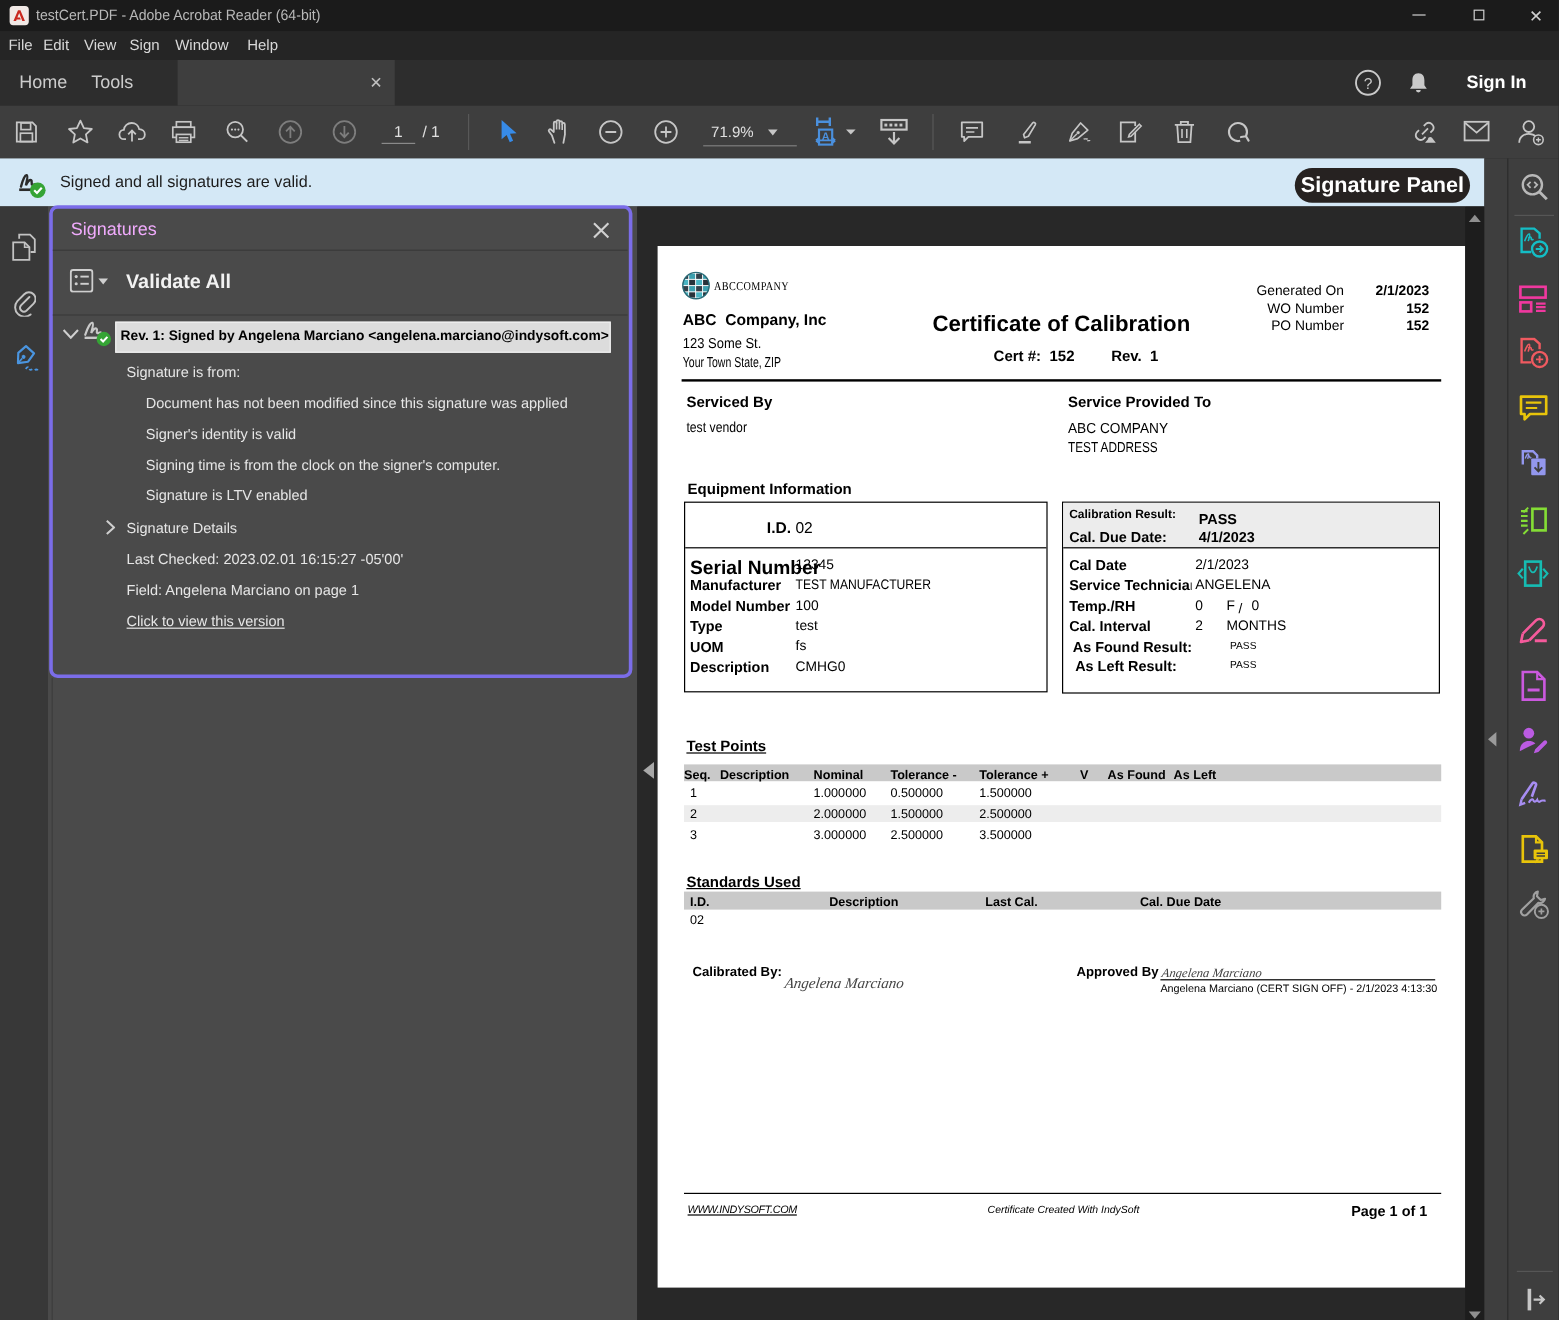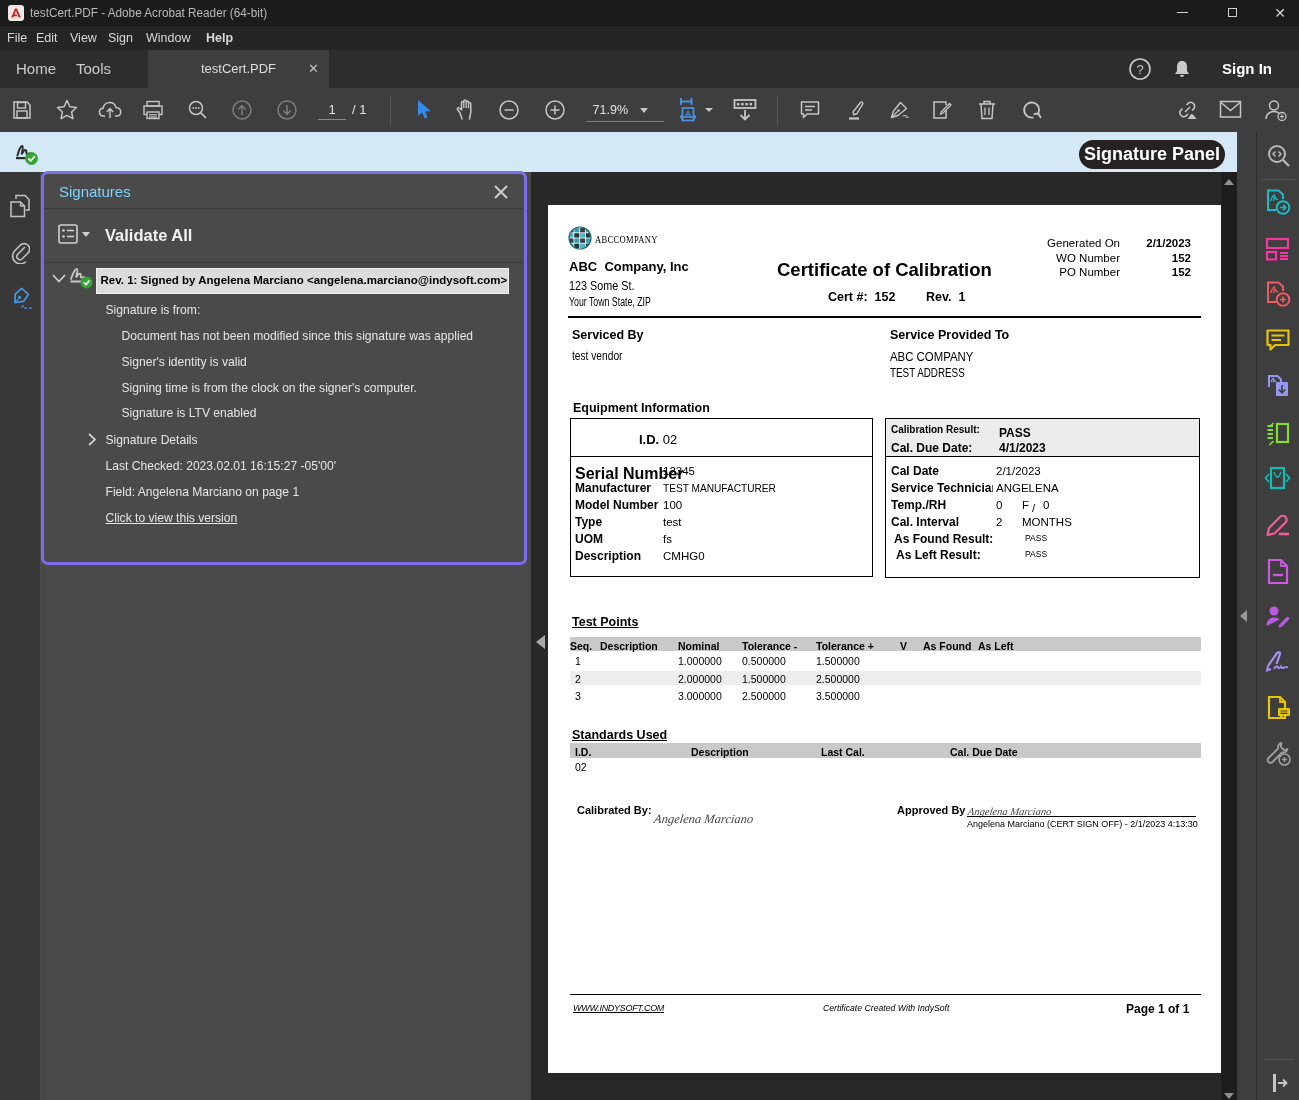--- a/index.html
+++ b/index.html
@@ -27,28 +27,27 @@
   <div class="abs" style="left:1228px;top:8px;width:9px;height:9px;border:1px solid #cfcfcf;"></div>
   <div class="abs" style="left:1272px;top:0;width:16px;height:26px;color:#cfcfcf;font-size:14px;line-height:26px;text-align:center;">✕</div>
 </div>
 
 <div class="abs" style="left:0;top:26px;width:1299px;height:24px;background:#252525;color:#d8d8d8;font-size:12.5px;line-height:24px;">
   <span class="abs" style="left:7px;">File</span>
   <span class="abs" style="left:36px;">Edit</span>
   <span class="abs" style="left:70px;">View</span>
   <span class="abs" style="left:108px;">Sign</span>
   <span class="abs" style="left:146px;">Window</span>
-  <span class="abs" style="left:206px;font-weight:bold;">Help</span>
+  <span class="abs" style="left:206px;">Help</span>
 </div>
 
 <div class="abs" style="left:0;top:50px;width:1299px;height:38px;background:#2d2d2d;">
   <div class="abs" style="left:16px;top:0;height:38px;line-height:38px;font-size:15px;color:#cccccc;">Home</div>
   <div class="abs" style="left:76px;top:0;height:38px;line-height:38px;font-size:15px;color:#cccccc;">Tools</div>
   <div class="abs" style="left:148px;top:0;width:181px;height:38px;background:#3e3e3e;"></div>
-  <div class="abs" style="left:148px;top:0;width:181px;height:38px;line-height:38px;font-size:13px;color:#dddddd;text-align:center;">testCert.PDF</div>
   <div class="abs" style="left:308px;top:0;height:38px;line-height:37px;font-size:13px;color:#c0c0c0;">✕</div>
   <div class="abs" style="left:1128px;top:7px;width:24px;height:24px;">
     <svg width="24" height="24" viewBox="0 0 24 24">
         <circle cx="12" cy="12" r="10" fill="none" stroke="#c9c9c9" stroke-width="1.6"></circle>
         <text x="12" y="17" font-size="13" fill="#c9c9c9" text-anchor="middle" font-family="Liberation Sans">?</text>
       </svg>
   </div>
   <div class="abs" style="left:1172px;top:8px;width:20px;height:22px;">
     <svg width="20" height="22" viewBox="0 0 20 22">
         <path d="M10 3 C6.5 3 5 5.5 5 9 L5 13 L3 16 L17 16 L15 13 L15 9 C15 5.5 13.5 3 10 3 Z" fill="#c9c9c9"></path>
@@ -247,20 +246,21 @@
 
 <div class="abs" style="left:0;top:132px;width:1237px;height:40px;background:#d4e8f6;">
   <div class="abs" style="left:13px;top:8px;width:26px;height:26px;" id="notif-icon">
     <svg width="26" height="26" viewBox="0 0 26 26">
       <path d="M4.5 15.5 C6 9.5 8 5.5 9.3 6 C10.6 6.5 9.2 11.5 8.6 14.5 C10 11 12 9.3 13 10.2 C14 11.1 12.8 13.4 13.8 13.9 C14.8 14.4 15.8 13.2 16.8 13.6" stroke="#2b2b2b" stroke-width="2" fill="none" stroke-linecap="round"></path>
       <rect x="3" y="17" width="13" height="2.2" fill="#2b2b2b"></rect>
       <circle cx="18.5" cy="18.5" r="6.5" fill="#35a435"></circle>
       <path d="M15.5 18.5 L17.8 20.8 L21.8 16.4" stroke="#fff" stroke-width="1.8" fill="none"></path>
     </svg>
   </div>
+  <div class="abs" style="left:50px;top:0;height:40px;line-height:40px;font-size:13.5px;color:#1c1c1c;">Signed and all signatures are valid.</div>
   <div class="abs" style="left:1079px;top:138px;"></div>
   <div class="abs" style="left:1079px;top:8px;width:146px;height:29px;background:#262221;border-radius:15px;color:#ffffff;font-size:18px;font-weight:bold;text-align:center;line-height:29px;">Signature Panel</div>
 </div>
 
 <div class="abs" style="left:0;top:172px;width:40px;height:928px;background:#383838;" id="leftbar">
 
   <div class="abs" style="left:9px;top:22px;">
       <svg width="22" height="24" viewBox="0 0 22 24">
         <path d="M7 5 V1.5 H16 L20 5.5 V16 H16.5" fill="none" stroke="#c2c2c2" stroke-width="1.5"></path>
         <path d="M2 8 H11.5 L15.5 12 V22.5 H2 Z" fill="none" stroke="#c2c2c2" stroke-width="1.5"></path>
@@ -284,21 +284,21 @@
         <path d="M13.5 20.5 C14.5 18.5 16.5 18.5 16.5 20 C16.5 21.5 18 21.5 19.5 20.2 M21 21.5 C22 20.5 23.5 20.8 23.5 22" stroke="#4a95e0" stroke-width="1.5" fill="none" stroke-dasharray="2.8 1.6"></path>
       </svg>
     </div>
 </div>
 
 <div class="abs" style="left:40px;top:172px;width:491px;height:928px;background:#4a4a4a;"></div>
 <div class="abs" style="left:43px;top:565px;width:1px;height:535px;background:#3e3e3e;"></div>
 
 <div class="abs" style="left:41px;top:171px;width:486px;height:394px;background:#4a4a4a;border:3.5px solid #7b6de9;border-radius:7px;" id="sigpanel">
 
-  <div class="abs t" style="left:15px;top:9px;font-size:15px;color:#7dd3fc;">Signatures</div>
+  <div class="abs t" style="left:15px;top:9px;font-size:15px;color:#f0abfc;">Signatures</div>
   <div class="abs" style="left:447px;top:8px;width:20px;height:20px;">
     <svg width="20" height="20" viewBox="0 0 20 20">
         <path d="M4 4 L16 16 M16 4 L4 16" stroke="#d0d0d0" stroke-width="1.8"></path>
       </svg>
   </div>
   <div class="abs" style="left:0px;top:34px;width:479px;height:1px;background:#3a3a3a;"></div>
 
   <div class="abs" style="left:14px;top:50px;width:20px;height:20px;">
     <svg width="20" height="20" viewBox="0 0 20 20">
         <rect x="1" y="1" width="18" height="18" rx="2" fill="none" stroke="#cfcfcf" stroke-width="1.6"></rect>

